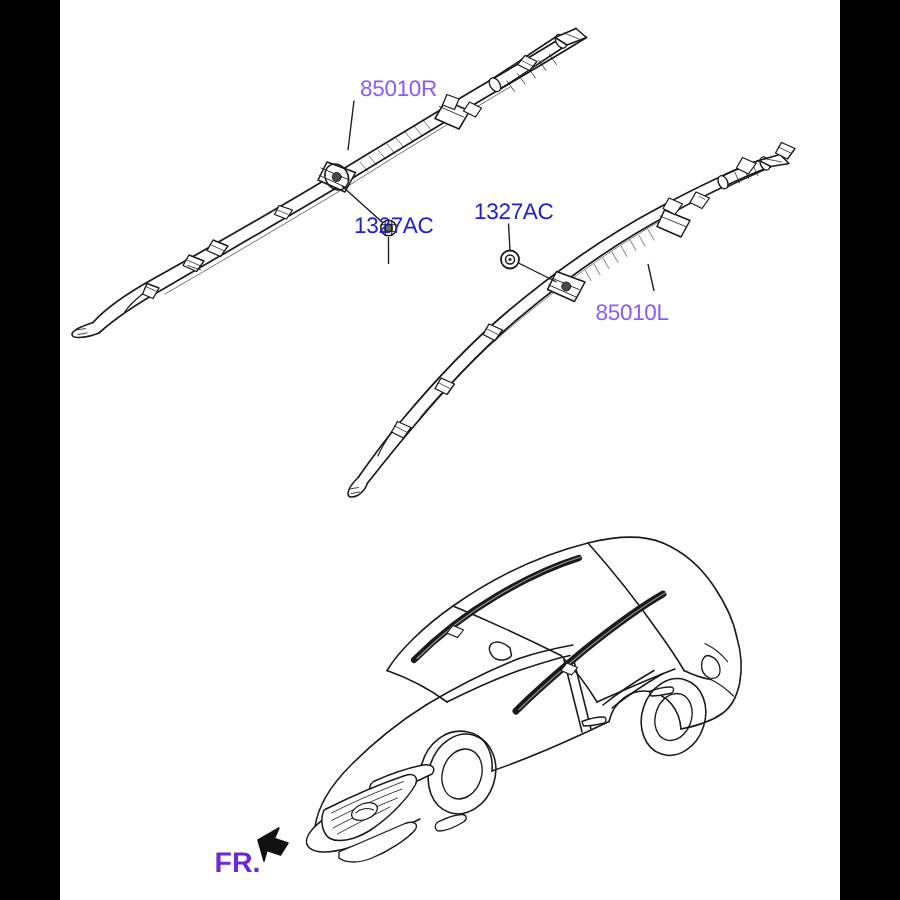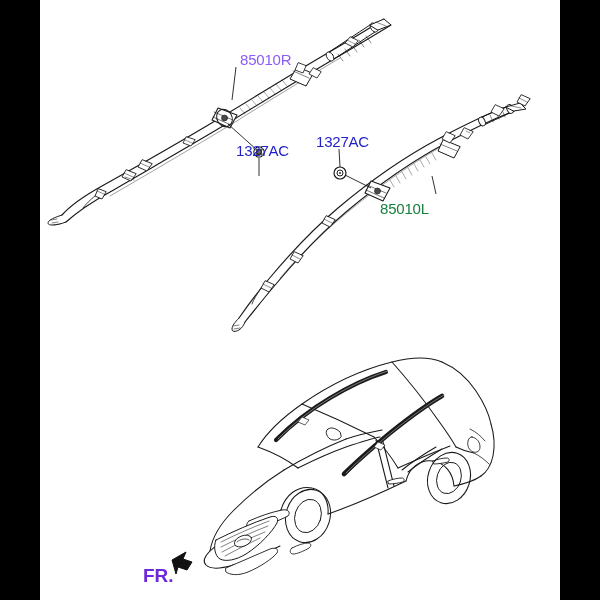--- a/index.html
+++ b/index.html
@@ -353,18 +353,18 @@
       </g>
 
     </svg>
 
     <span class="part-label" id="lbl-85010R" style="left: 176px; top: 52px; color: #8b5cf6; margin-left: 24px;">85010R</span>
 
     <span class="part-label" id="lbl-1327AC-left" style="left: 196px; top: 143px; color: rgb(34, 34, 204);">1327AC</span>
 
     <span class="part-label" id="lbl-1327AC-right" style="left: 276px; top: 134px; color: rgb(34, 34, 204);">1327AC</span>
 
-    <span class="part-label" id="lbl-85010L" style="left: 340px; top: 201px; color: #15803d; text-align: center;">85010L</span>
+    <span class="part-label" id="lbl-85010L" style="left: 357px; top: 201px; color: #8b5cf6; text-align: center;">85010L</span>
 
     <span id="label-fr" style="left: 103px; top: 566px; color: #6d28d9;">FR.</span>
 
   </div>
 </div>
 
 </body></html>

